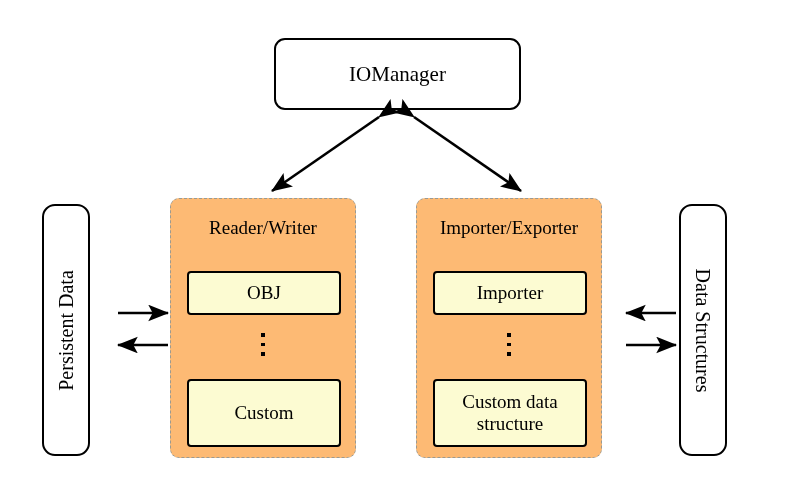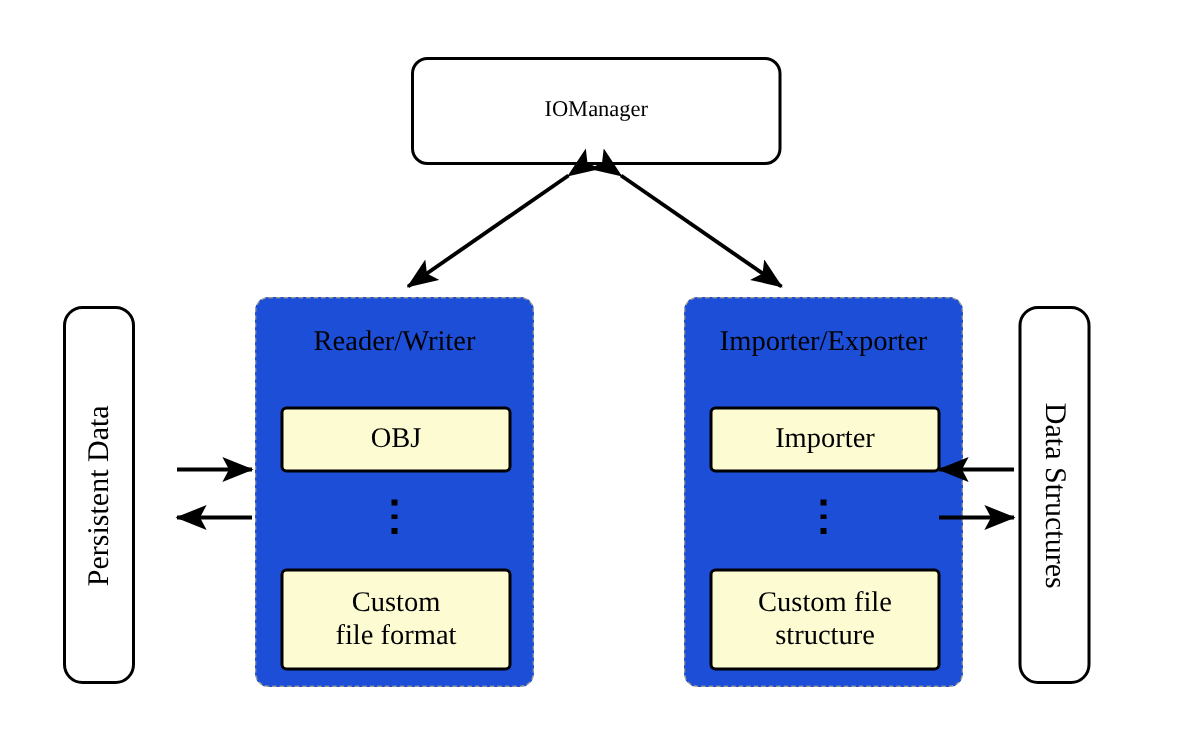--- a/index.html
+++ b/index.html
@@ -36,21 +36,21 @@
     text-align: center;
     line-height: 1.15;
   }
 
   
   #io-manager {
     left: 274px;
     top: 38px;
     width: 247px;
     height: 72px;
-    font-size: 15px;
+    font-size: 21px;
   }
 
   
   .side-box {
     position: absolute;
     box-sizing: border-box;
     background: #ffffff;
     border: 2.8px solid #000000;
     border-radius: 13px;
     display: flex;
@@ -78,29 +78,29 @@
     height: 252px;
   }
   #data-structures .vtext {
     transform: rotate(90deg);
   }
 
   
   .group-panel {
     position: absolute;
     box-sizing: border-box;
-    background: #1d4ed8;
+    background: #fdba74;
     border: 1.6px dashed #9a9a93;
     border-radius: 9px;
     top: 198px;
     width: 186px;
     height: 260px;
   }
   #panel-reader-writer { left: 170px; }
-  #panel-importer-exporter { left: 456px; text-decoration: underline; }
+  #panel-importer-exporter { left: 416px; text-decoration: underline; }
 
   .group-title {
     position: absolute;
     left: 0;
     top: 18px;
     width: 100%;
     text-align: center;
     font-size: 19px;
     white-space: nowrap;
   }
@@ -177,41 +177,40 @@
 
     <div class="vdots">
       <i></i>
       <i></i>
       <i></i>
     </div>
 
     <div class="sub-node last">
       <span>
         <span>Custom</span><br>
-        <span>file format</span>
       </span>
     </div>
   </div>
 
   <div class="group-panel" id="panel-importer-exporter">
     <div class="group-title">Importer/Exporter</div>
 
     <div class="sub-node first">
       <span>Importer</span>
     </div>
 
     <div class="vdots">
       <i></i>
       <i></i>
       <i></i>
     </div>
 
     <div class="sub-node last">
       <span>
-        <span>Custom file</span><br>
+        <span>Custom data</span><br>
         <span>structure</span>
       </span>
     </div>
   </div>
 
   <svg id="arrow-layer" viewBox="0 0 800 489" xmlns="http://www.w3.org/2000/svg">
     <defs>
       <marker id="ahead" markerWidth="9" markerHeight="9" refX="7.6" refY="3.2" orient="auto" markerUnits="strokeWidth">
         <path d="M0,0 L8,3.2 L0,6.4 L1.7,3.2 z" fill="#000000"></path>
       </marker>

